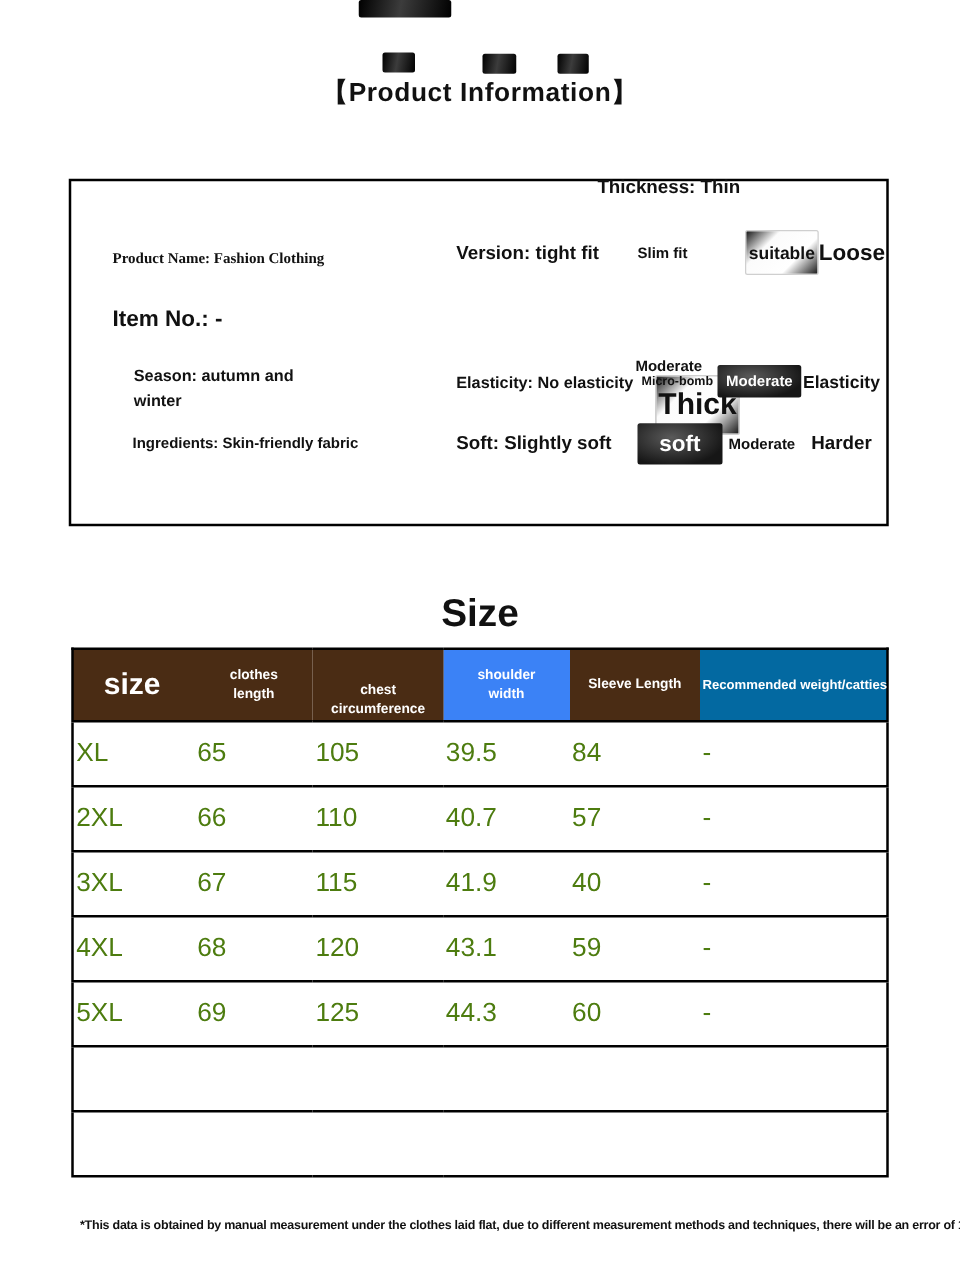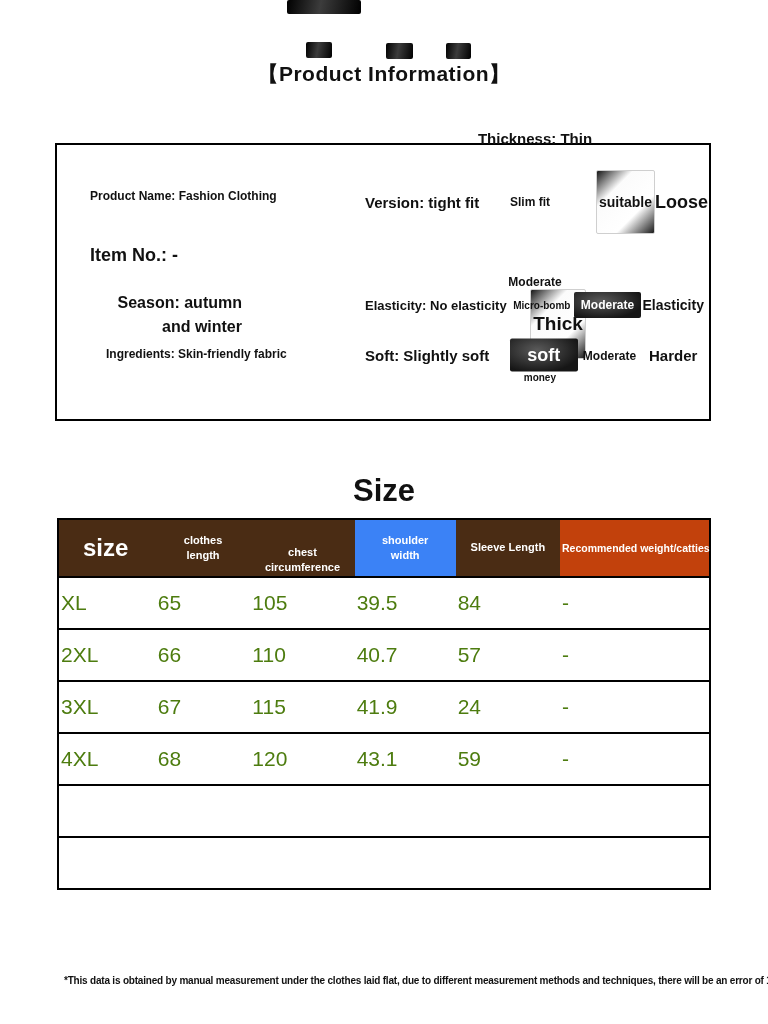--- a/index.html
+++ b/index.html
@@ -20,38 +20,38 @@
     position:absolute; top:60px; left:0; width:100%;
     text-align:center; font-size:21px; font-weight:bold; letter-spacing:.5px;
   }
 
   
   .info-box {
     position:absolute; left:55px; top:143px; width:652px; height:274px;
     border:2px solid #000;
   }
   .pi { position:absolute; font-weight:bold; }
-  .pi-1 { left:33px; top:44px;  font-size:12px; }
+  .pi-1 { left:33px; top:54px;  font-size:12px;font-family:Liberation Serif, serif; }
   .pi-2 { left:33px; top:100px; font-size:18px; }
-  .pi-3 { left:50px; top:146px; width:135px; text-align:right; font-size:16px; line-height:1.5; }
+  .pi-3 { left:50px; top:146px; width:135px; text-align:left; font-size:13px; line-height:1.5; }
   .pi-4 { left:33px; top:202px; font-size:12px;padding-left:16px; }
 
   .attr-row {
     position:absolute; left:308px; width:340px;
     display:flex; align-items:center; transform:translateY(-50%);
   }
   .r1 { top:57px; } .r2 { top:112px;flex-direction:column; } .r3 { top:160px; } .r4 { top:210px; }
   .attr-label { flex:0 0 145px; font-weight:bold; white-space:nowrap; }
   .lbl-15 { font-size:15px; } .lbl-13 { font-size:13px; }
   .attr-opt { flex:1; text-align:center; font-weight:bold; white-space:nowrap; }
   .fs-10 { font-size:10px; } .fs-12 { font-size:12px; } .fs-14 { font-size:14px; }
-  .fs-15 { font-size:15px; } .fs-18 { font-size:18px; } .fs-19 { font-size:19px; }
+  .fs-15 { font-size:15px; } .fs-18 { font-size:18px; } .fs-19 { font-size:24px; }
   .box-light {
     background:linear-gradient(135deg,#161616 0%,#fbfbfb 30%,#ffffff 68%,#1a1a1a 100%);
-    border:1px solid #cfcfcf; border-radius:2px; padding:23px 2px; color:#111;margin-left:46px;
+    border:1px solid #cfcfcf; border-radius:2px; padding:9px 2px; color:#111;margin-left:46px;
   }
   .box-dark {
     background:radial-gradient(ellipse at 40% 35%, #5a5a5a 0%, #161616 75%);
     color:#fff; border-radius:2px; padding:6px 2px;
   }
   .stack-inner { display:inline-block; width:42px; white-space:normal; line-height:1.25; vertical-align:middle;text-align:right; }
 
   .size-heading {
     position:absolute; top:473px; left:0; width:100%;
     text-align:center; font-size:31px; font-weight:bold;
@@ -137,21 +137,21 @@
         <col style="width:16%">
         <col style="width:23%">
     </colgroup>
     <thead>
       <tr>
         <th class="th-size" style="background: rgb(74, 44, 20);">size</th>
         <th style="background: rgb(74, 44, 20);"><span class="hdr-narrow w48">clothes length</span></th>
         <th style="background: rgb(74, 44, 20);"><span class="hdr-narrow w82">chest circumference</span></th>
         <th style="background: #3b82f6;"><span class="hdr-narrow w58">shoulder width</span></th>
         <th style="background: rgb(74, 44, 20);">Sleeve Length</th>
-        <th class="th-nowrap" style="background: #c2410c;">Recommended weight/catties</th>
+        <th class="th-nowrap" style="background: #0369a1;">Recommended weight/catties</th>
       </tr>
     </thead>
     <tbody>
       <tr>
         <td>XL</td>
         <td>65</td>
         <td>105</td>
         <td>39.5</td>
         <td>84</td>
         <td>-</td>
@@ -162,32 +162,40 @@
         <td>110</td>
         <td>40.7</td>
         <td>57</td>
         <td>-</td>
       </tr>
       <tr>
         <td>3XL</td>
         <td>67</td>
         <td>115</td>
         <td>41.9</td>
-        <td>24</td>
+        <td>40</td>
         <td>-</td>
       </tr>
       <tr>
         <td>4XL</td>
         <td>68</td>
         <td>120</td>
         <td>43.1</td>
         <td>59</td>
         <td>-</td>
       </tr>
       <tr>
+        <td>5XL</td>
+        <td>69</td>
+        <td>125</td>
+        <td>44.3</td>
+        <td>60</td>
+        <td>-</td>
+      </tr>
+      <tr>
         <td></td>
         <td></td>
         <td></td>
         <td></td>
         <td></td>
         <td></td>
       </tr>
       <tr>
         <td></td>
         <td></td>

